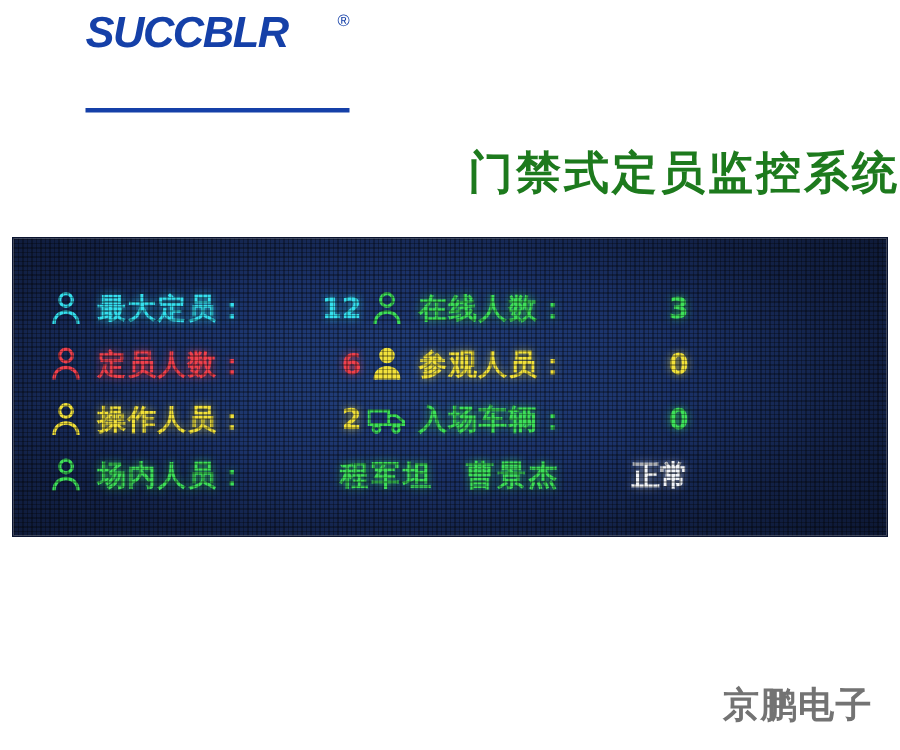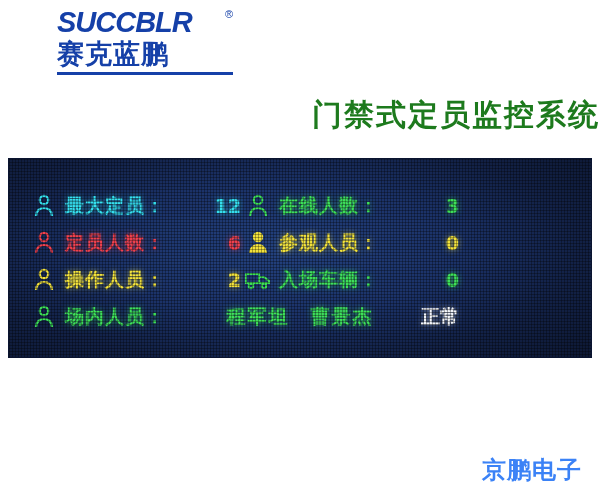--- a/index.html
+++ b/index.html
@@ -153,32 +153,31 @@
     font-weight: bold;
   }
 
   
   .footer-brand {
     position: absolute;
     right: 18px;
     bottom: 14px;
     font-size: 24px;
     font-weight: bold;
-    color: #3b82f6;
+    color: #737373;
     letter-spacing: 1px;
     font-family: Liberation Mono, monospace;
   }
 </style>
 </head>
 <body>
 
 <div class="logo-block">
   <div class="logo-en">SUCCBLR</div>
   <div class="logo-reg">®</div>
-  <div class="logo-cn">赛克蓝鹏</div>
   <div class="logo-underline"></div>
 </div>
 
 <div class="main-title">门禁式定员监控系统</div>
 
 <div class="led-panel">
   <div class="led-grid">
 
     <div class="led-cell icon-box c-cyan">
       <svg width="22" height="24" viewBox="0 0 22 24">

